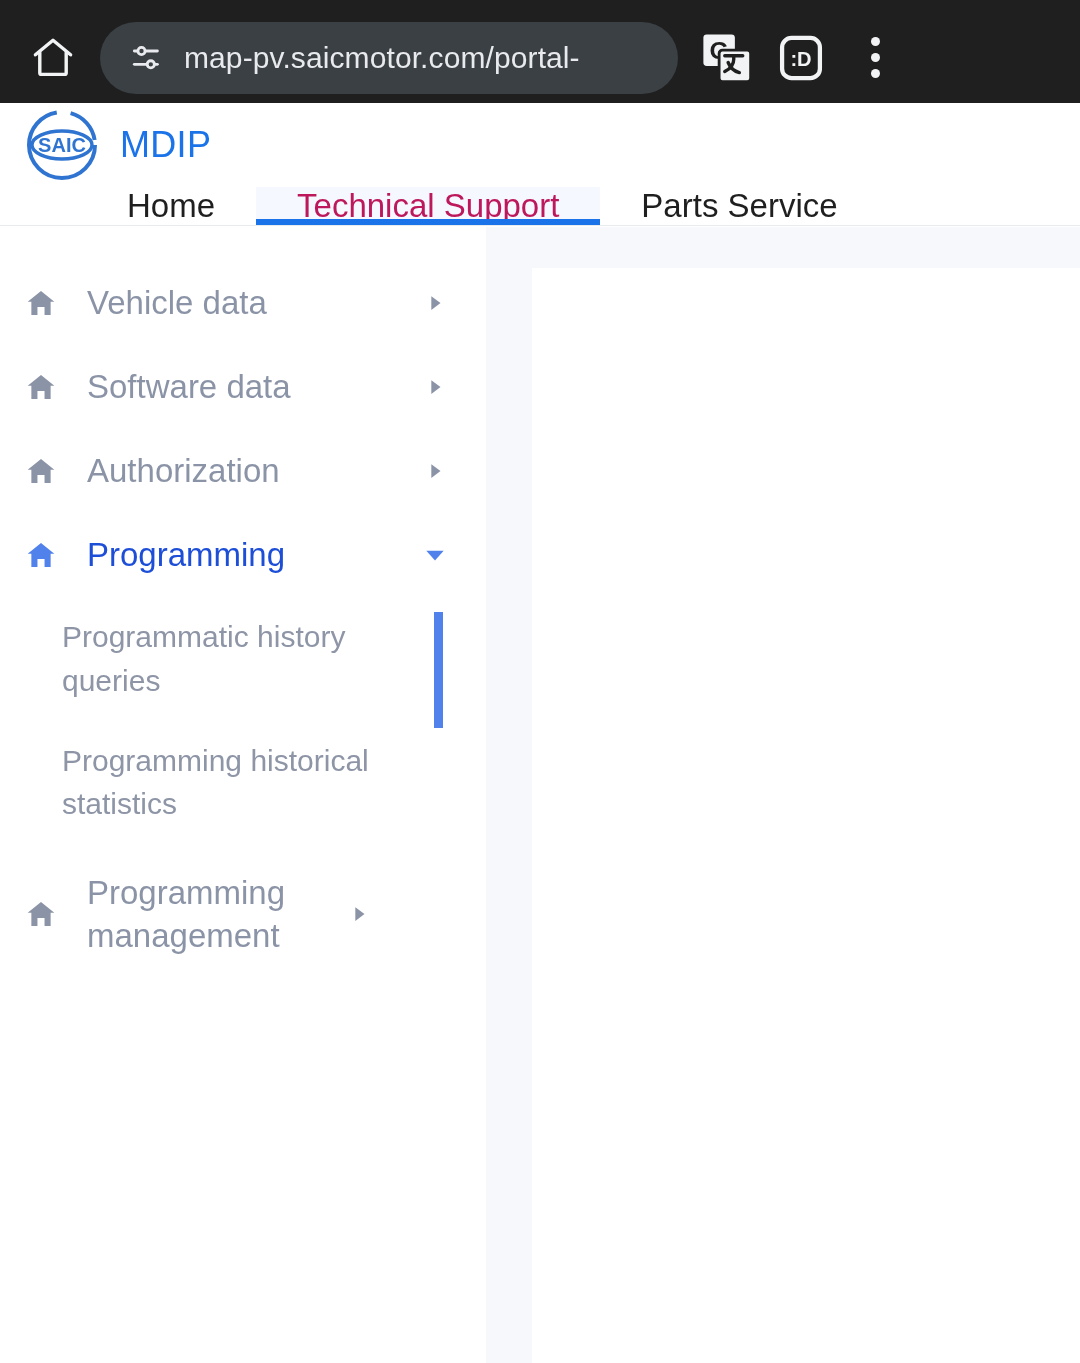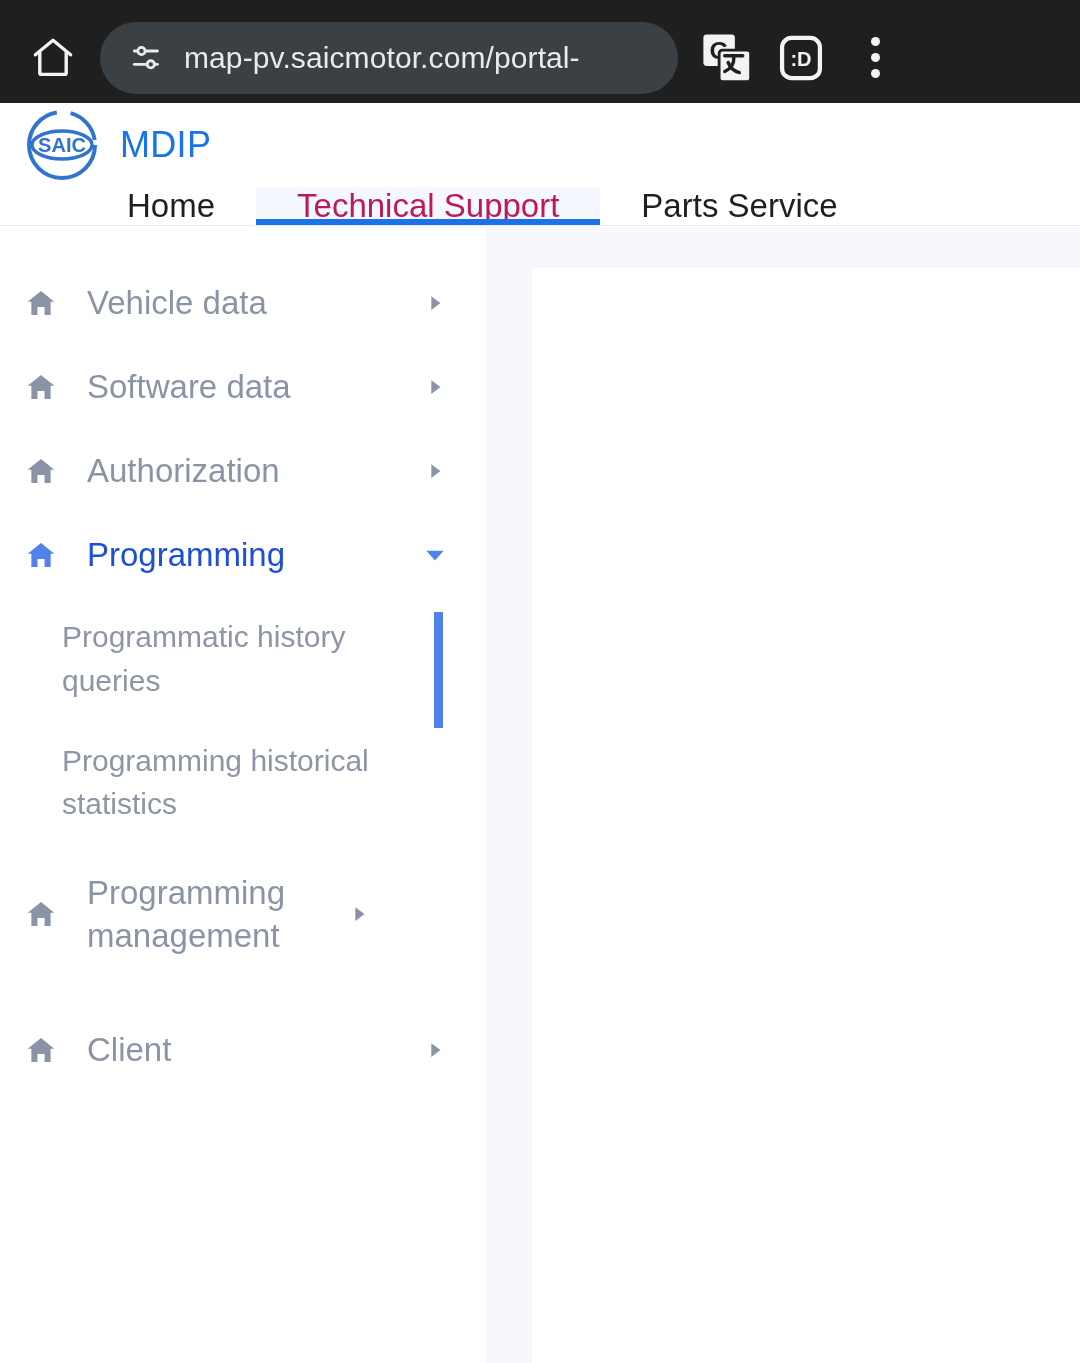--- a/index.html
+++ b/index.html
@@ -411,33 +411,20 @@
           </svg>
         </span>
         <span class="menu-label" style="max-width:255px">Programming management</span>
         <span class="caret">
           <svg width="22" height="22" viewBox="0 0 24 24" fill="#8b94a7">
               <path d="M8 4.5 18 12 8 19.5z"></path>
             </svg>
         </span>
       </div>
 
-      <div class="menu-item" style="margin-top:24px">
-        <span class="menu-icon">
-          <svg width="34" height="34" viewBox="0 0 24 24" fill="#8b94a7">
-            <path d="M12 3.6 2.6 11.1h2.6v9.3h4.3v-5.6h5v5.6h4.3v-9.3h2.6z"></path>
-          </svg>
-        </span>
-        <span class="menu-label">Client</span>
-        <span class="caret">
-          <svg width="22" height="22" viewBox="0 0 24 24" fill="#8b94a7">
-              <path d="M8 4.5 18 12 8 19.5z"></path>
-            </svg>
-        </span>
-      </div>
 
       <div class="active-bar"></div>
     </nav>
 
     <main class="content-region">
       <div class="content-card"></div>
     </main>
   </div>
 </div>
 

